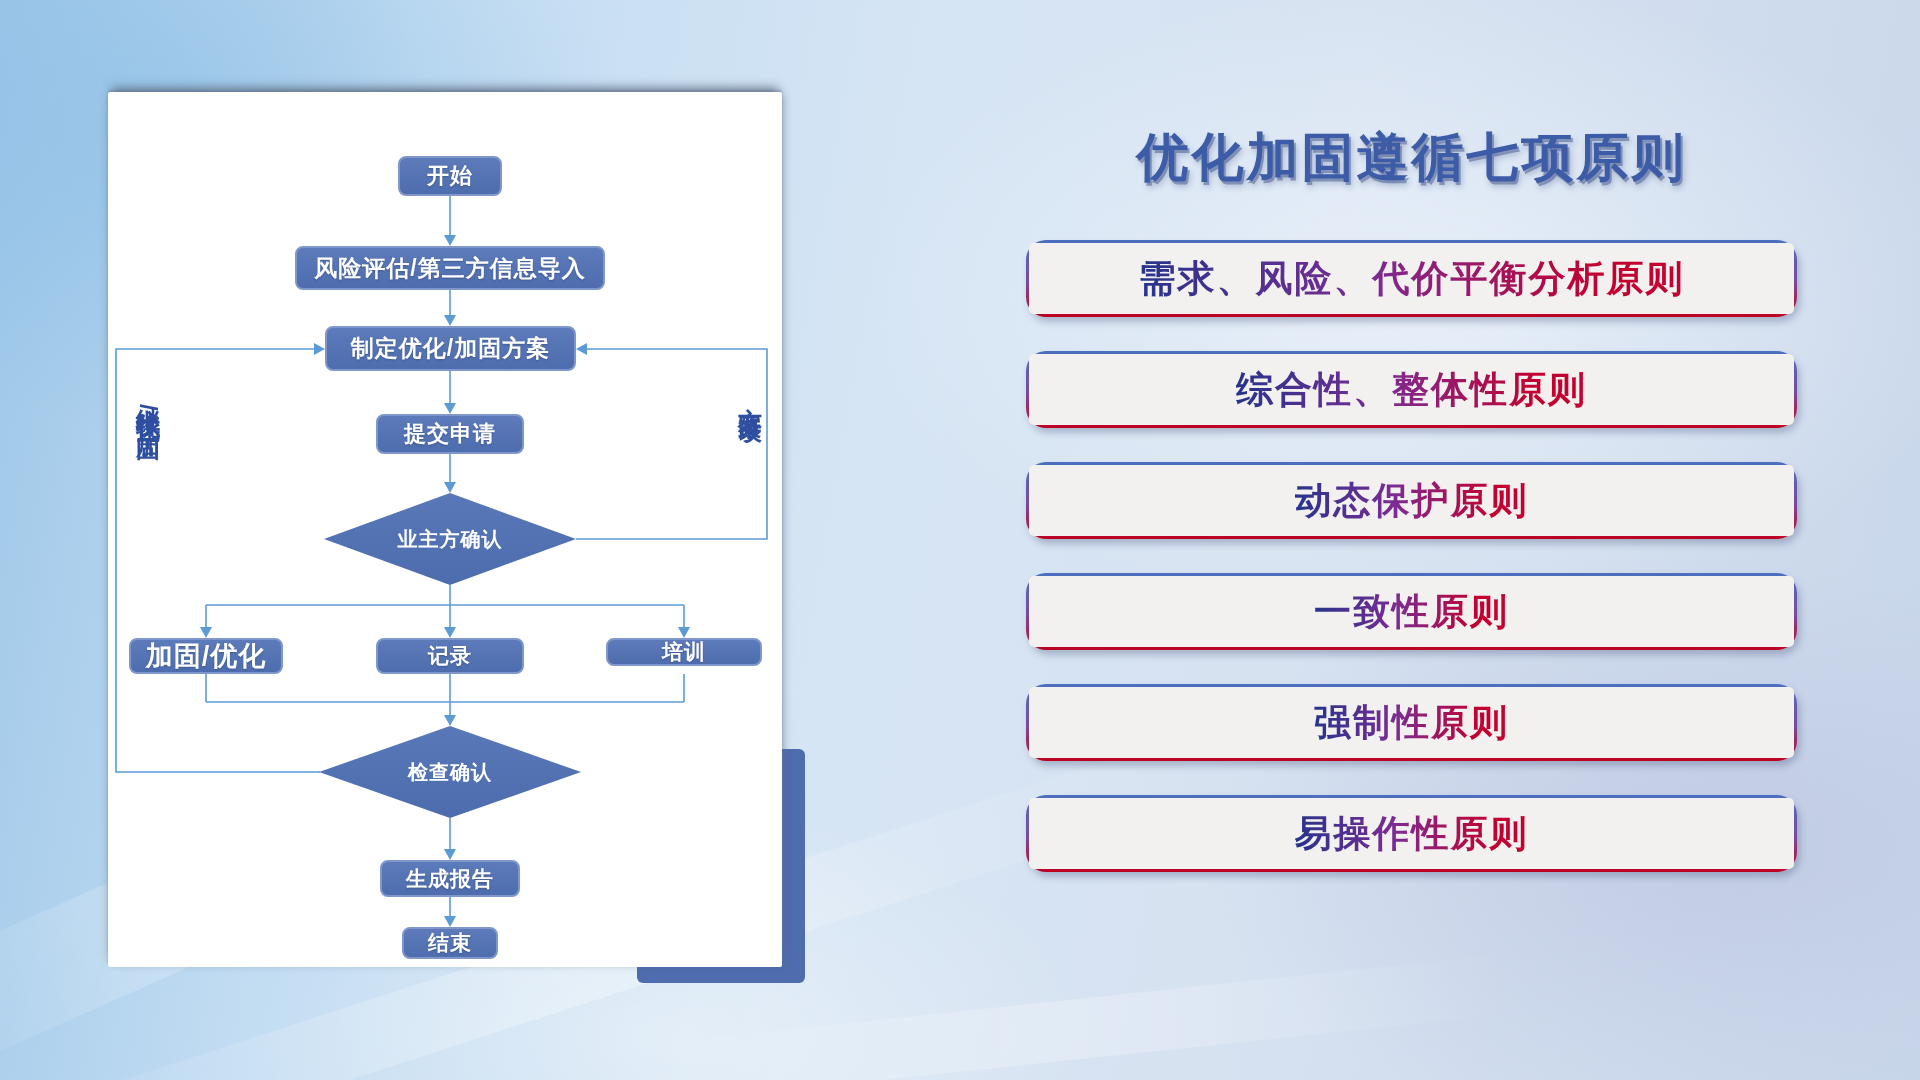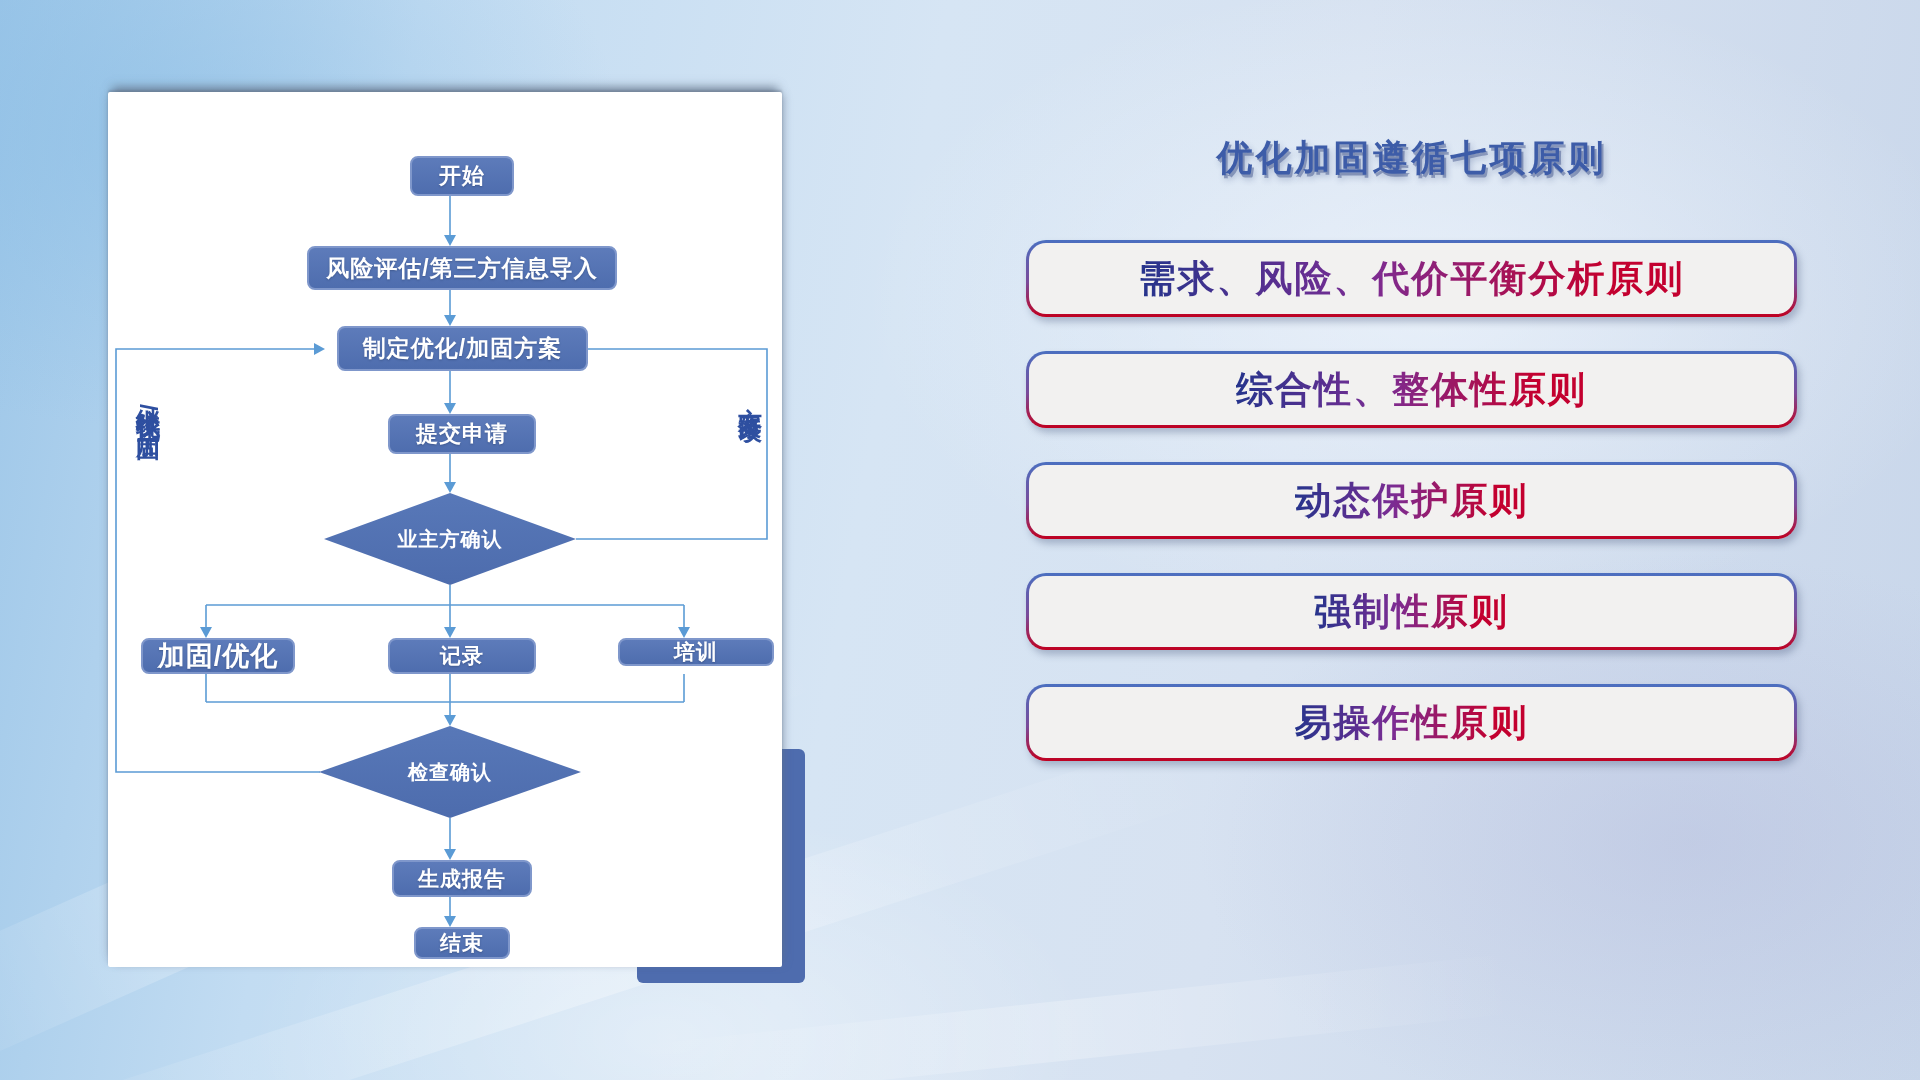--- a/index.html
+++ b/index.html
@@ -35,21 +35,21 @@
                5px 0 8px -3px rgba(100,115,140,.40),
                -4px 0 8px -4px rgba(100,115,140,.28);
   }
   .card svg.wires { position:absolute; left:0; top:0; width:674px; height:875px; }
 
   .node {
     position:absolute; display:flex; align-items:center; justify-content:center;
     background:linear-gradient(180deg,#5d7bba 0%,#4e6dae 100%);
     border:2px solid #7f97cb; border-radius:8px;
     color:#fff; font-weight:bold; font-size:22px; letter-spacing:1px;
-    text-shadow:0 1px 2px rgba(30,45,80,.35); z-index:3;margin-left:12px;
+    text-shadow:0 1px 2px rgba(30,45,80,.35); z-index:3;
   }
   .diamond {
     position:absolute; display:flex; align-items:center; justify-content:center;
     background:linear-gradient(180deg,#5878b8 0%,#4d6cad 100%);
     clip-path:polygon(50% 0%,100% 50%,50% 100%,0% 50%);
     color:#fff; font-weight:bold; font-size:20px; letter-spacing:1px; z-index:3;
   }
   .vlabel {
     position:absolute; writing-mode:vertical-rl; text-orientation:mixed;
     color:#2e4fa0; font-weight:bold; font-size:24px; letter-spacing:4px; z-index:3;
@@ -67,35 +67,35 @@
   .d-check   { left:211px; top:634px; width:262px; height:92px; }
   .n-report  { left:272px; top:768px; width:140px; height:37px; font-size:21px; }
   .n-end     { left:294px; top:835px; width:96px;  height:32px; font-size:21px; }
   .lbl-left  { left:24px;  top:296px; height:260px; }
   .lbl-right { left:626px; top:296px; height:200px; }
 
   
   .panel-title {
     position:absolute; left:1026px; top:118px; width:771px; height:80px;
     display:flex; align-items:center; justify-content:center;
-    font-size:36px; font-weight:bold; letter-spacing:3px; color:#3d5ca8;
+    font-size:52px; font-weight:bold; letter-spacing:3px; color:#3d5ca8;
     text-shadow:2px 3px 0 rgba(38,58,120,.40), 3px 5px 6px rgba(38,58,120,.30);
     z-index:2;
   }
   .pill-stack {
     position:absolute; left:1026px; top:240px; width:771px;
     display:flex; flex-direction:column; gap:34px; z-index:2;
   }
   .pill {
     height:77px; border-radius:20px; padding:3px;
     background:linear-gradient(180deg,#4b6fc0 0%,#7a4a9a 55%,#c00020 100%);
     box-shadow:3px 5px 7px rgba(88,102,138,.38);
   }
   .pill-inner {
-    width:100%; height:100%; border-radius:17px; background:#f2f1f0;
+    width:100%; height:100%; border-radius:5px; background:#f2f1f0;
     display:flex; align-items:center; justify-content:center;
   }
   .pill-text {
     font-size:37px; font-weight:bold; letter-spacing:2px;
     color:#7b2c93;
     background:linear-gradient(90deg,#26348c 0%,#7b2c93 42%,#c3002f 85%);
     -webkit-background-clip:text; background-clip:text;
     -webkit-text-fill-color:transparent;
   }
 </style>
@@ -175,20 +175,25 @@
         <span class="pill-text">综合性、整体性原则</span>
       </div>
   </div>
   <div class="pill">
     <div class="pill-inner">
         <span class="pill-text">动态保护原则</span>
       </div>
   </div>
   <div class="pill">
     <div class="pill-inner">
+        <span class="pill-text">一致性原则</span>
+      </div>
+  </div>
+  <div class="pill">
+    <div class="pill-inner">
         <span class="pill-text">强制性原则</span>
       </div>
   </div>
   <div class="pill">
     <div class="pill-inner">
         <span class="pill-text">易操作性原则</span>
       </div>
   </div>
 </div>
 

